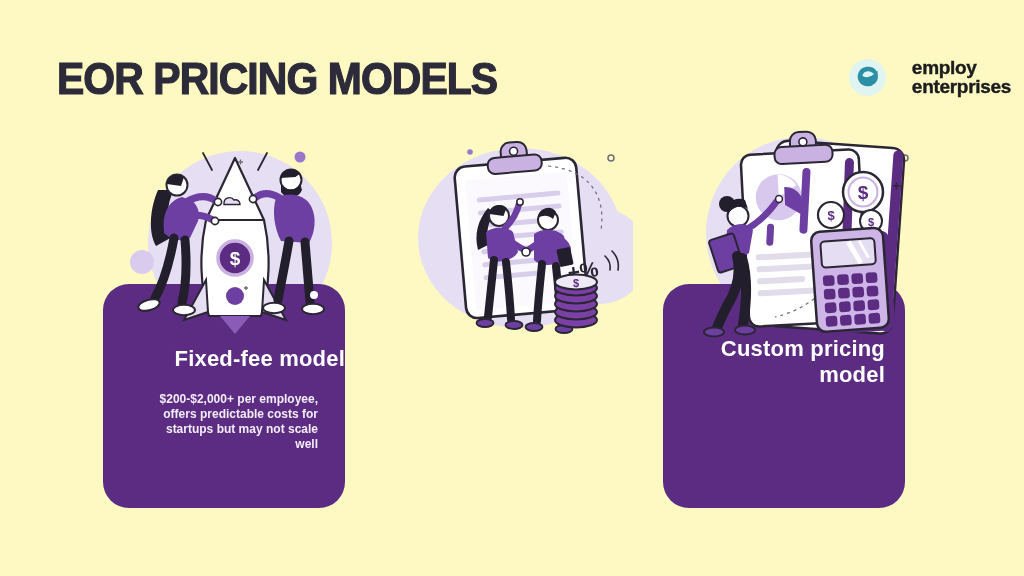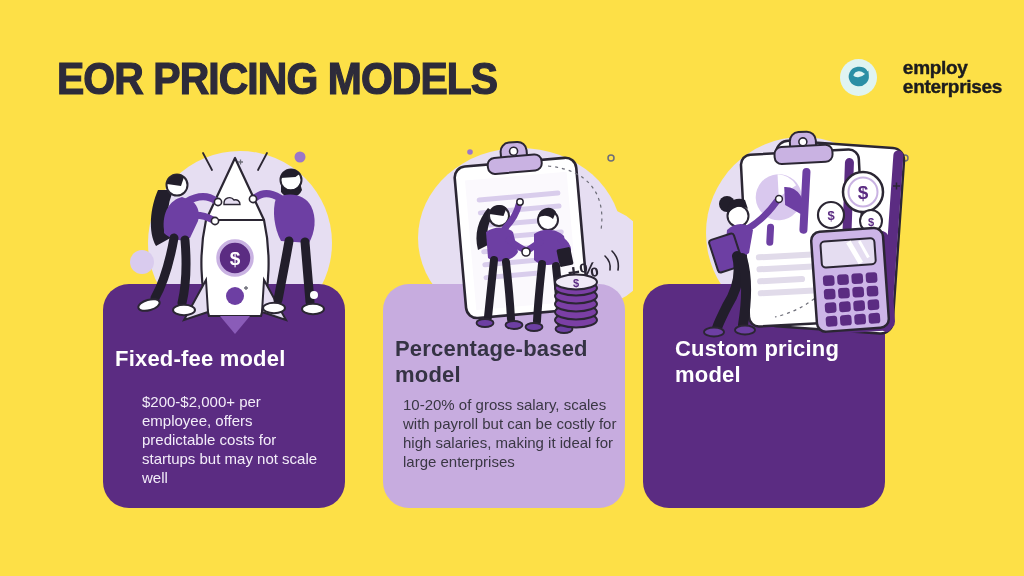--- a/index.html
+++ b/index.html
@@ -1,38 +1,38 @@
 <!DOCTYPE html>
 <html><head>
 <meta charset="utf-8">
 <style>
   html,body{margin:0;padding:0;background:#fff;}
-  .stage{position:relative;width:1024px;height:576px;background:#fde047;overflow:hidden;
+  .stage{position:relative;width:1024px;height:576px;background:#fef9c3;overflow:hidden;
          font-family:"Liberation Sans",sans-serif;}
   
   .title{position:absolute;left:57px;top:54px;margin:0;font-size:44px;font-weight:800;
          color:#2d2b3a;letter-spacing:-1px;-webkit-text-stroke:1.2px #2d2b3a;
          transform:scaleX(.93);transform-origin:left top;white-space:nowrap;z-index:1;}
   
-  .logo{position:absolute;top:59px;right:22px;display:flex;align-items:center;gap:26px;z-index:1;}
+  .logo{position:absolute;top:59px;right:13px;display:flex;align-items:center;gap:26px;z-index:1;}
   .logo-badge{width:37px;height:37px;border-radius:50%;background:#e0f4f2;display:flex;
               align-items:center;justify-content:center;}
   .logo-text{display:flex;flex-direction:column;font-size:19px;font-weight:700;color:#1c1c1e;
              line-height:.98;letter-spacing:-.3px;-webkit-text-stroke:.4px #1c1c1e;}
   
   .card{position:absolute;top:284px;width:242px;height:224px;border-radius:26px;z-index:1;
-        text-align:left;box-sizing:border-box;padding-left:12px;}
+        text-align:right;box-sizing:border-box;padding-left:12px;}
   .card.dark{background:#5b2c82;}
   .card.light{background:#c7acdf;}
-  .c1{left:103px;} .c2{left:383px;} .c3{left:643px;}
+  .c1{left:103px;} .c2{left:383px;} .c3{left:663px;}
   .card h2{margin:0 auto;font-size:22px;font-weight:700;line-height:1.16;letter-spacing:.2px;}
   .card.dark h2{color:#ffffff;} .card.light h2{color:#353344;}
   .c1 h2{margin-top:62px;} .c2 h2,.c3 h2{margin-top:52px;}
   .c3 h2{max-width:190px;} .c2 h2{max-width:230px;}
-  .card p{margin:0 auto;font-size:15px;line-height:1.27;font-weight:400;}
+  .card p{margin:0 auto;font-size:12px;line-height:1.27;font-weight:700;}
   .card.dark p{color:#f3edf9;} .card.light p{color:#3a3744;}
   .c1 p{margin-top:20px;max-width:176px;}
   .c2 p{margin-top:8px;max-width:214px;}
   .c3 p{margin-top:8px;max-width:220px;}
   
   .il{position:absolute;}
   .il-bg{z-index:0;} .il-fg{z-index:2;}
   svg text{font-family:"Liberation Sans",sans-serif;font-weight:bold;}
 </style>
 </head>
@@ -262,22 +262,18 @@
       <ellipse cx="31" cy="202" rx="10" ry="4.5" fill="#6d3fa3" stroke="#2b2633" stroke-width="1.8"></ellipse>
       <ellipse cx="62" cy="200" rx="10" ry="4.5" fill="#6d3fa3" stroke="#2b2633" stroke-width="1.8"></ellipse>
     </g>
   </svg>
 
   <section class="card dark c1">
     <h2>Fixed-fee model</h2>
     <p>$200-$2,000+ per employee, offers predictable costs for startups but may not scale well</p>
   </section>
 
-  <section class="card light c2">
-    <h2>Percentage-based model</h2>
-    <p>10-20% of gross salary, scales with payroll but can be costly for high salaries, making it ideal for large enterprises</p>
-  </section>
 
   <section class="card dark c3">
     <h2>Custom pricing model</h2>
   </section>
 
 </div>
 
 </body></html>

